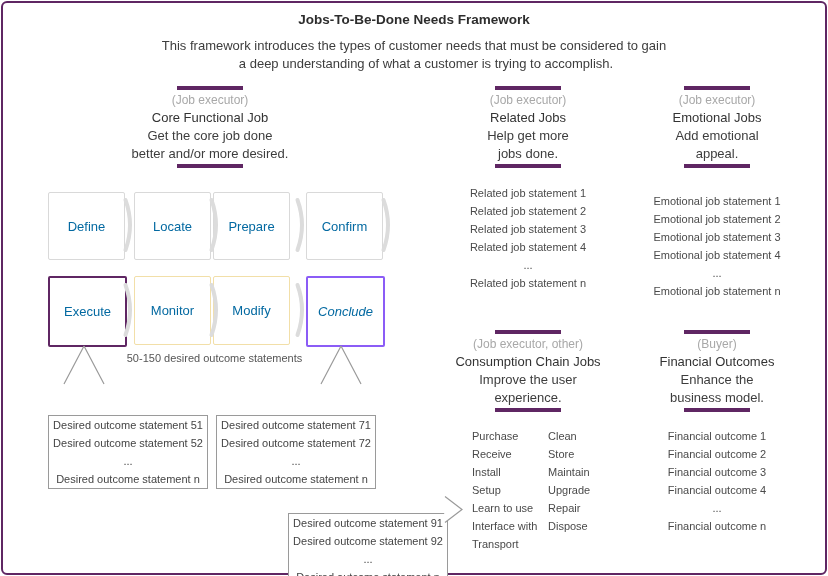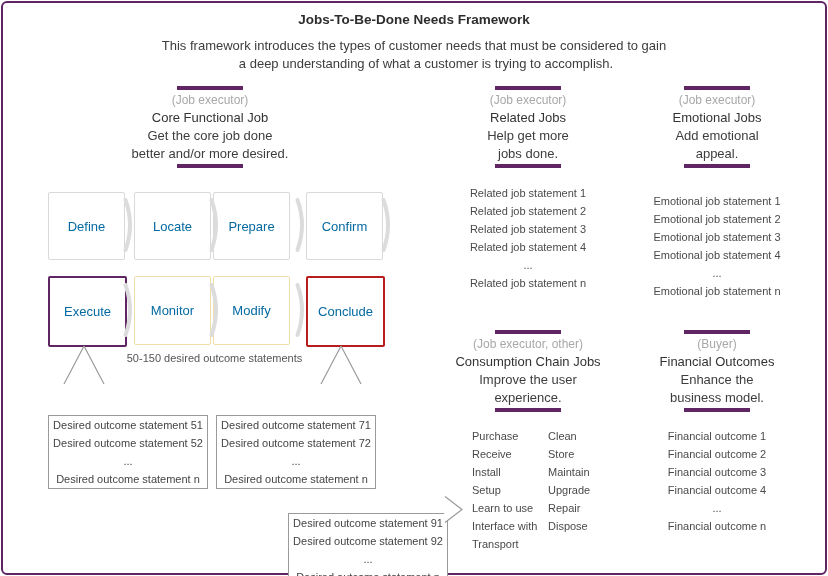--- a/index.html
+++ b/index.html
@@ -33,21 +33,21 @@
   .stage {
     position:absolute; width:75px; height:66px; background:#fff;
     border:1.5px solid #d9d9d9; border-radius:2px;
     display:flex; align-items:center; justify-content:center;
     font-size:13px; color:#0369a1;
   }
   .r1 { top:192px; } .r2 { top:276px; height:67px; }
   .c1 { left:48px; } .c2 { left:134px; } .c3 { left:213px; } .c4 { left:306px; }
   .stage.purple { border:2px solid #5f2663; }
   .stage.yellow { border:1.5px solid #f2dfa8; }
-  .stage.dark   { border:2px solid #b91c1c; }
+  .stage.dark   { border:2px solid #8b5cf6;font-style:italic; }
 
   .note {
     position:absolute; left:48px; top:352px; width:333px; text-align:center;
     font-size:11px; color:#555;
   }
 
   .callout {
     position:absolute; width:158px; height:72px; background:#fff;
     border:1px solid #9a9a9a; display:flex; flex-direction:column;
     justify-content:center; text-align:center; font-size:11px; color:#444;margin-top:32px;

